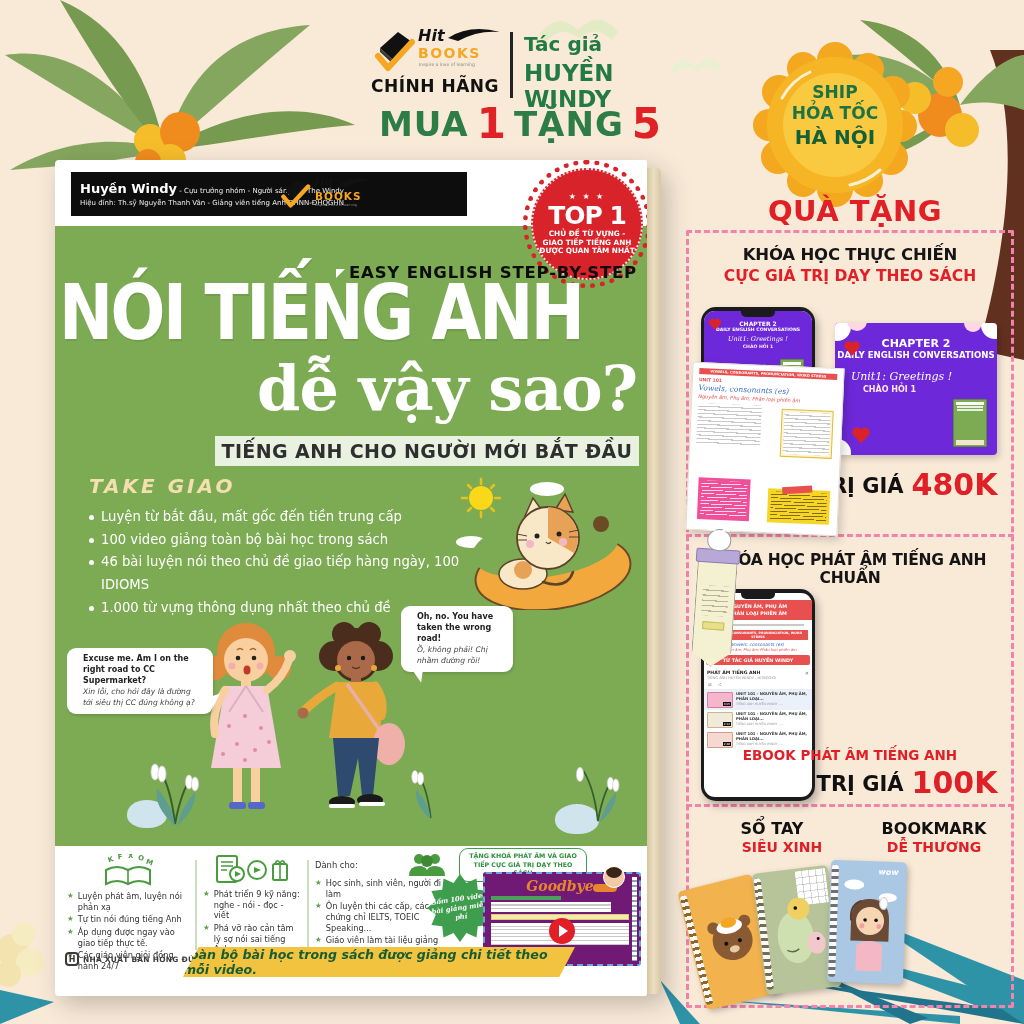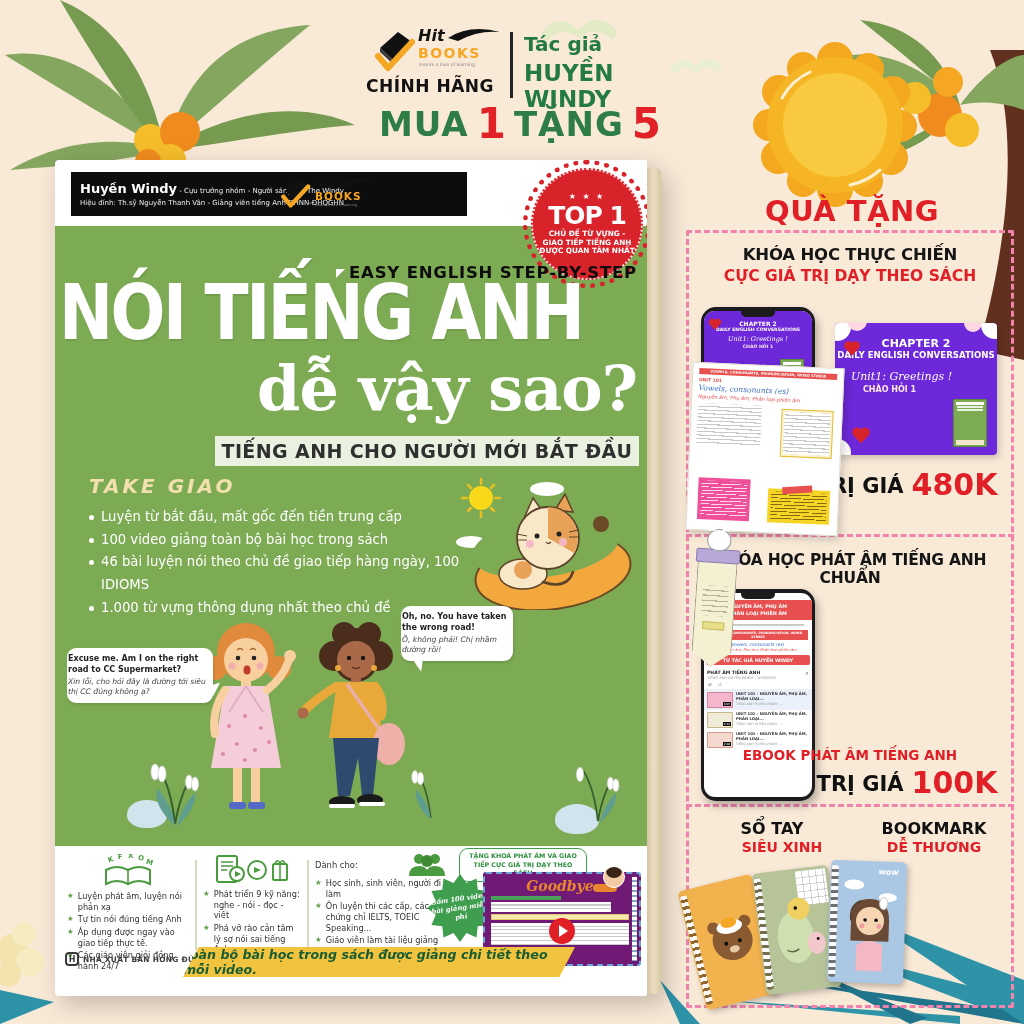--- a/index.html
+++ b/index.html
@@ -1,19 +1,19 @@
 <!DOCTYPE html>
 <html><head>
 <meta charset="utf-8">
 <style>
   *{margin:0;padding:0;box-sizing:border-box}
   body{background:#fff;font-family:"DejaVu Sans",sans-serif}
   #canvas{position:relative;width:1024px;height:1024px;background:#f9ead8;overflow:hidden}
   .abs{position:absolute}
-  .c{text-align:left}
+  .c{text-align:center}
 
   
   #logo-block{left:372px;top:24px;width:330px;height:78px}
   #logo-hit{left:46px;top:2px;font-size:16px;font-weight:900;font-style:italic;color:#111}
   #logo-books{left:46px;top:21px;font-size:14px;font-weight:900;color:#f5a623;letter-spacing:1.5px}
   #logo-tag{left:47px;top:38px;font-size:4.5px;color:#888}
   #logo-authentic{left:-6px;top:52px;width:138px;font-size:17px;font-weight:900;color:#111;letter-spacing:.5px}
   #logo-divider{left:138px;top:8px;width:3px;height:66px;background:#222}
   #hdr-author-label{left:152px;top:8px;font-size:20px;font-weight:800;color:#237a42}
   #hdr-author-name{left:152px;top:36px;font-size:23px;font-weight:900;color:#237a42}
@@ -114,21 +114,21 @@
   #tagline .mark{display:inline-block;width:0;height:0;border-top:9px solid #fff;border-right:9px solid transparent;margin-right:4px}
   #book-title{position:absolute;left:4px;top:108px;width:600px;font-size:77px;font-weight:900;color:#fff;letter-spacing:-3px;transform:scaleX(.84);transform-origin:left;white-space:nowrap;text-shadow:1px 2px 0 rgba(0,0,0,.08)}
   #book-sub{position:absolute;left:120px;top:192px;width:462px;text-align:right;font-size:62px;font-weight:800;color:#fff;font-family:"DejaVu Serif",serif;letter-spacing:-1px}
   #audience{position:absolute;left:160px;top:276px;width:424px;height:30px;background:#e9f2e0;color:#2f2f2f;font-size:19px;font-weight:900;text-align:center;line-height:30px;letter-spacing:.4px}
   #take-notes{position:absolute;left:34px;top:314px;font-size:20px;font-weight:900;font-style:italic;letter-spacing:3px;color:#f3e0ae}
   #notes{position:absolute;left:34px;top:346px;width:420px}
   .note{display:flex;gap:7px;align-items:flex-start;color:#fff;font-size:13.2px;line-height:1.72}
   .note .dot{flex:0 0 auto;width:5px;height:5px;border-radius:50%;background:#fff;margin-top:9px}
 
   
-  .bubble{position:absolute;background:#fff;border-radius:9px;padding:6px 1px;line-height:1.35;box-shadow:1px 2px 3px rgba(0,0,0,.12)}
+  .bubble{position:absolute;background:#fff;border-radius:9px;padding:6px 16px;line-height:1.35;box-shadow:1px 2px 3px rgba(0,0,0,.12)}
   .bubble .en{font-size:8px;font-weight:700;color:#222}
   .bubble .vi{font-size:7.6px;font-style:italic;color:#444;margin-top:1px}
   #bubble-left{left:12px;top:488px;width:146px}
   #bubble-left:after{content:"";position:absolute;right:-9px;bottom:8px;border-top:11px solid #fff;border-right:11px solid transparent;transform:rotate(-18deg)}
   #bubble-right{left:346px;top:446px;width:112px}
   #bubble-right:after{content:"";position:absolute;left:10px;bottom:-10px;border-top:12px solid #fff;border-left:11px solid transparent;transform:rotate(8deg)}
 
   .pebble{position:absolute;background:#cfe4ec;border-radius:50% 50% 45% 45%}
 
   
@@ -240,20 +240,25 @@
           <circle cx="26" cy="119" r="17"></circle>
           <circle cx="17" cy="87" r="16"></circle>
           <circle cx="27" cy="54" r="17"></circle>
           <circle cx="51" cy="30" r="16"></circle>
       </g>
       <circle cx="83" cy="87" r="68" fill="#f6b524"></circle>
       <circle cx="83" cy="87" r="52" fill="#f9c93f"></circle>
       <path d="M30 60 Q40 42 58 34" stroke="#fff" stroke-width="3" fill="none" stroke-linecap="round" opacity=".8"></path>
       <path d="M128 132 Q114 144 98 147" stroke="#fff" stroke-width="3" fill="none" stroke-linecap="round" opacity=".8"></path>
     </svg>
+    <div class="abs c" id="sun-text">
+      <div class="s1">SHIP</div>
+      <div class="s2">HỎA TỐC</div>
+      <div class="s3">HÀ NỘI</div>
+    </div>
   </div>
 
   <div class="abs c" id="qua-tang">QUÀ TẶNG</div>
 
   <div class="abs" id="panel">
     <div class="pdiv" style="top:301px"></div>
     <div class="pdiv" style="top:571px"></div>
 
     <div class="sec-h1" style="top:12px">KHÓA HỌC THỰC CHIẾN</div>
     <div class="sec-h2" style="top:34px">CỰC GIÁ TRỊ DẠY THEO SÁCH</div>

